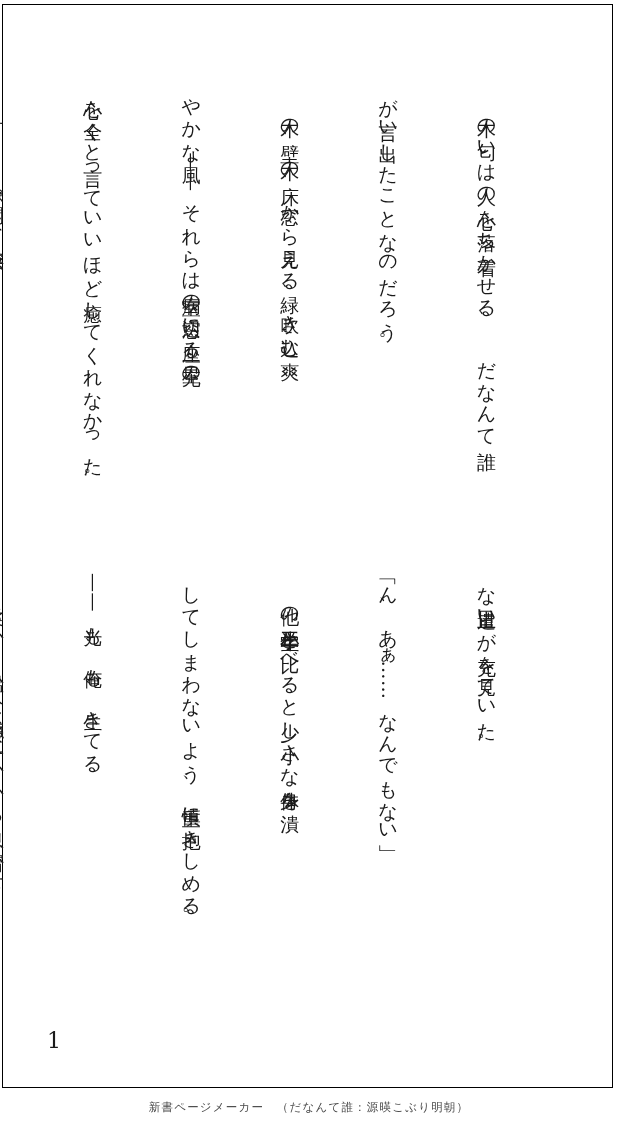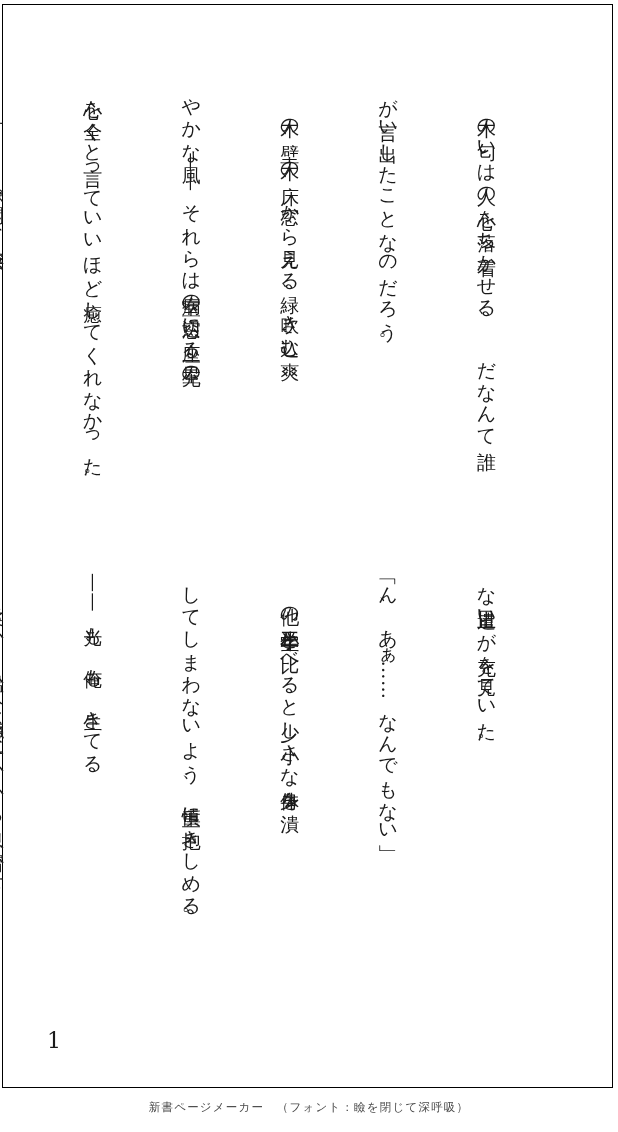--- a/index.html
+++ b/index.html
@@ -103,15 +103,15 @@
     
     
     
     
     
     
   </section>
 
   <div class="page-number">1</div>
 
-  <div class="footer-caption">新書ページメーカー　（フォント：瞼を閉じて深呼吸）</div>
+  <div class="footer-caption">新書ページメーカー　（だなんて誰：源暎こぶり明朝）</div>
 
 </div>
 
 </body></html>

